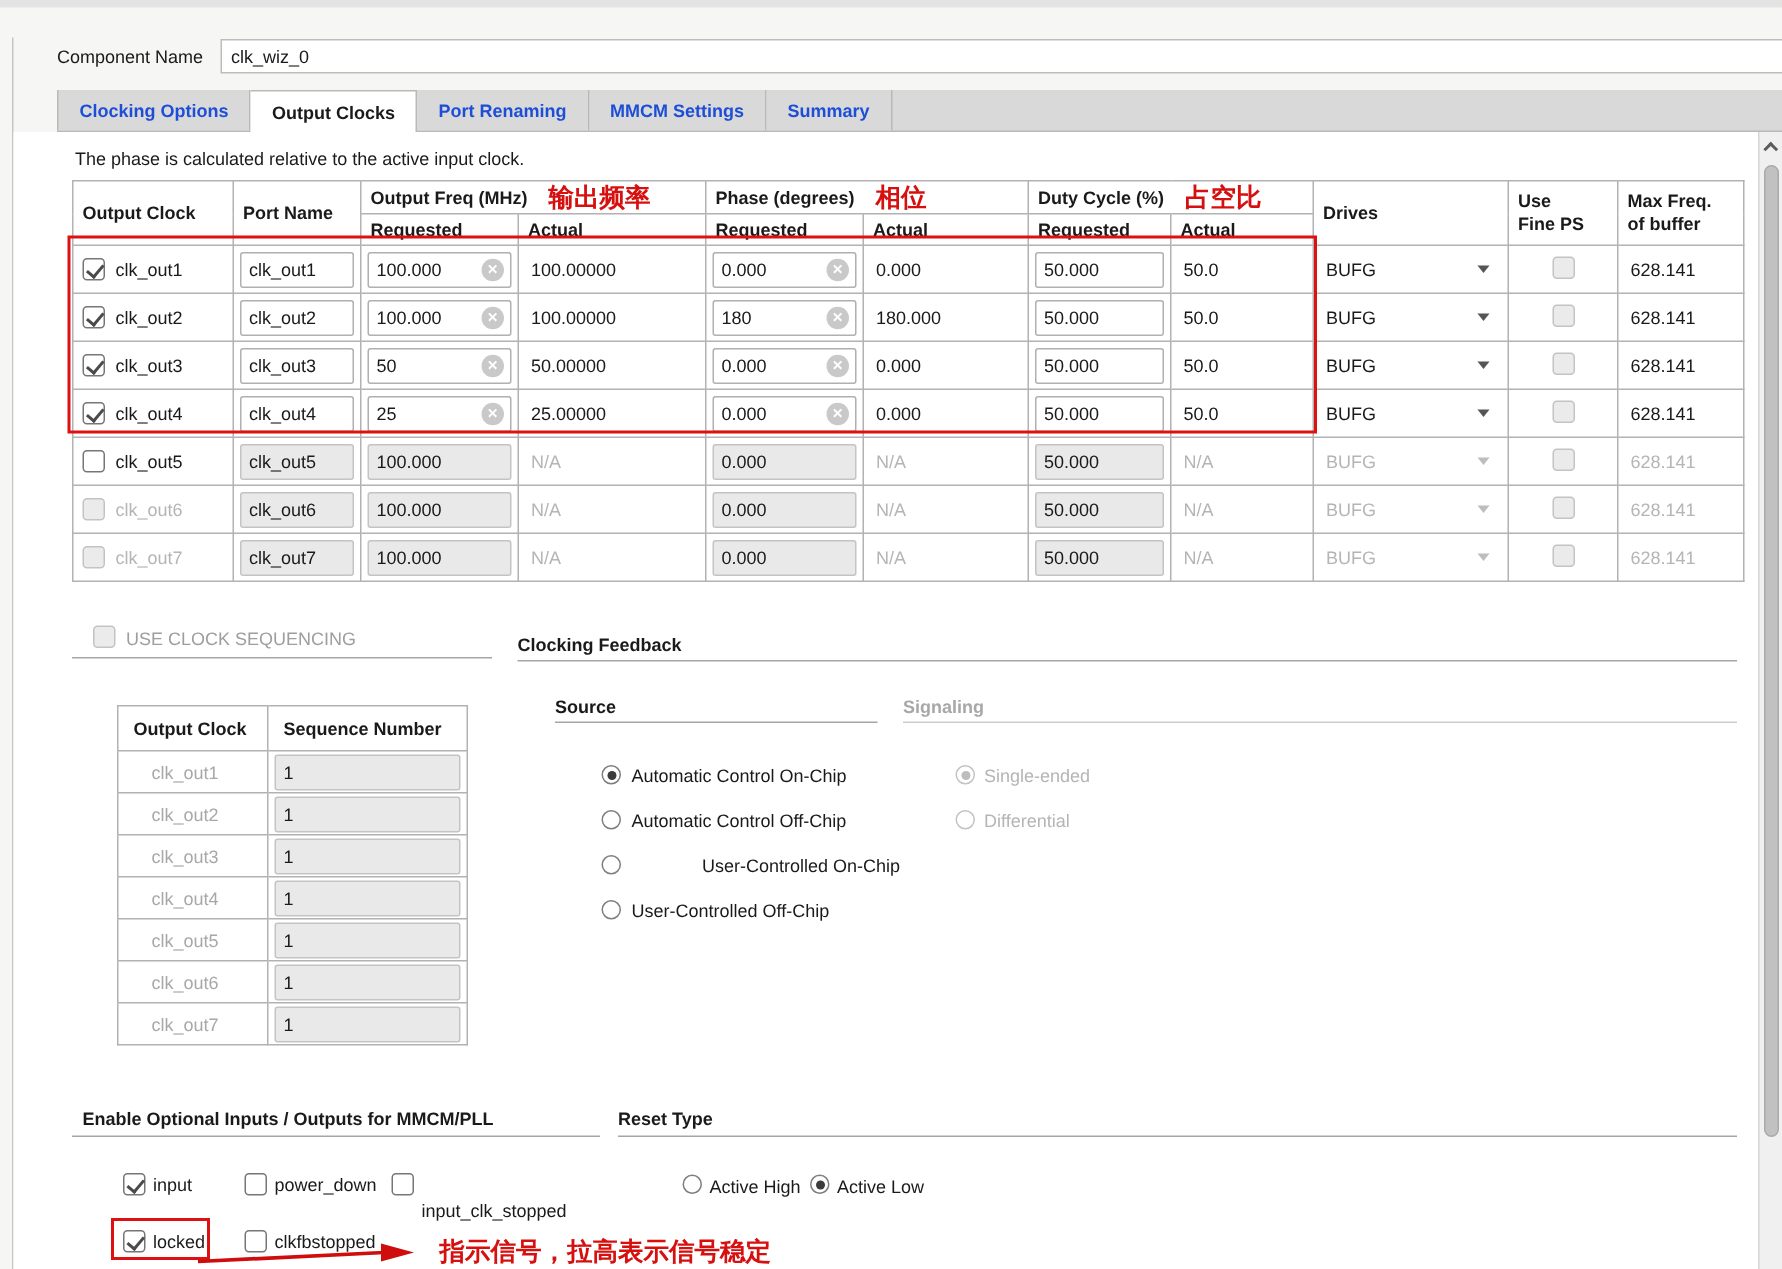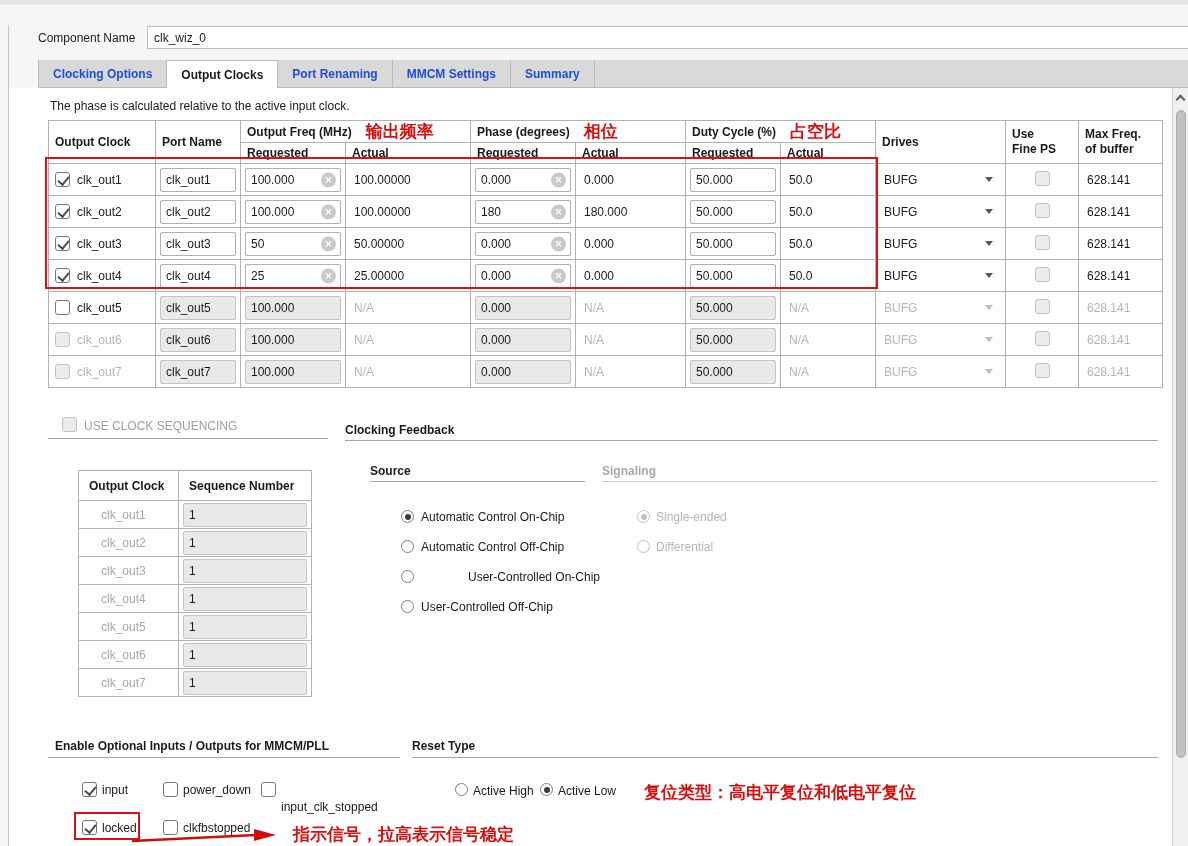--- a/index.html
+++ b/index.html
@@ -575,21 +575,20 @@
   <div class="red-box locked-box"></div>
 
   <span class="sec-title" style="left:412px;top:739px;">Reset Type</span>
   <div class="hline" style="left:412px;top:757px;width:746px;"></div>
   <div id="reset-radios">
       <span class="radio" style="left: 455px; top: 783px;"></span>
       <span class="plabel" style="left: 473px; top: 784px;">Active High</span>
       <span class="radio sel" style="left: 540px; top: 783px;"></span>
       <span class="plabel" style="left: 558px; top: 784px;">Active Low</span>
     </div>
-  <span class="big-red" style="left:644px;top:781px;">复位类型：高电平复位和低电平复位</span>
 
   <svg class="arrow-svg" width="170" height="20">
     <line x1="2" y1="15" x2="126" y2="9" stroke="#cf0d0d" stroke-width="2.5"></line>
     <polygon points="124,3 146,9 124,15" fill="#cf0d0d"></polygon>
   </svg>
   <span class="big-red" style="left:293px;top:823px;">指示信号，拉高表示信号稳定</span>
 
 
   <div class="vscroll">
     <span class="up"></span>

